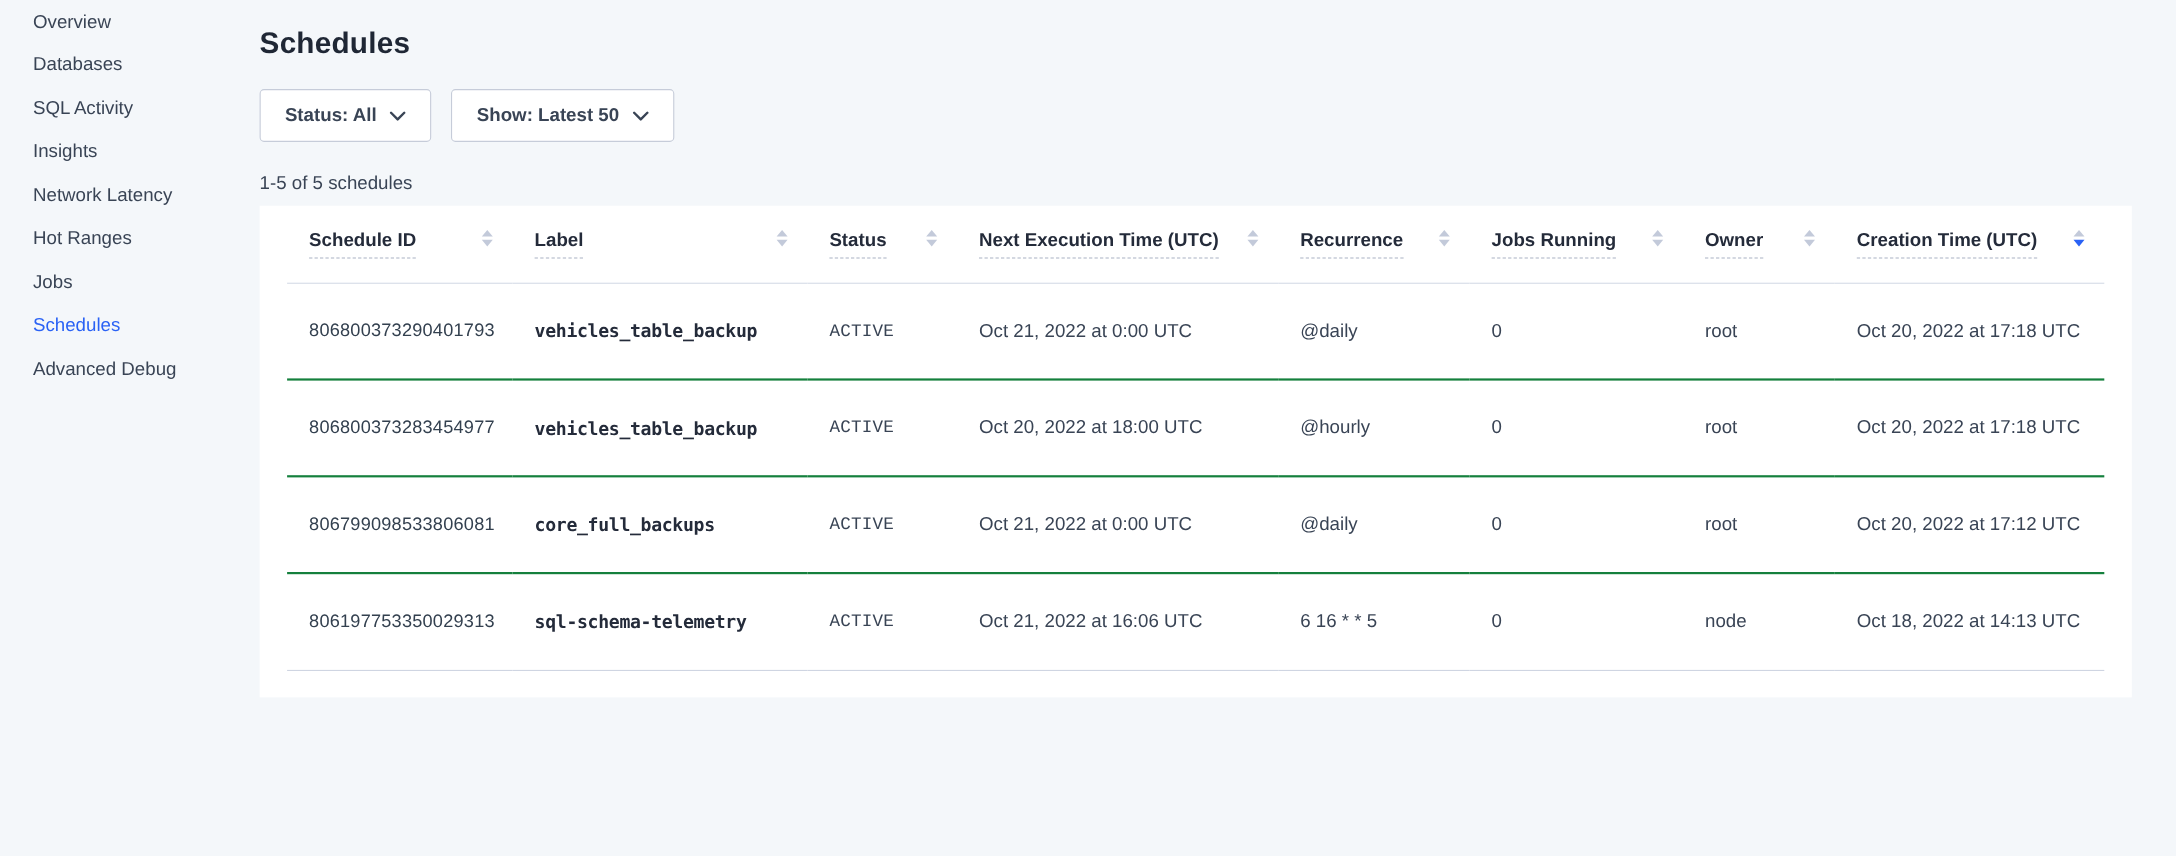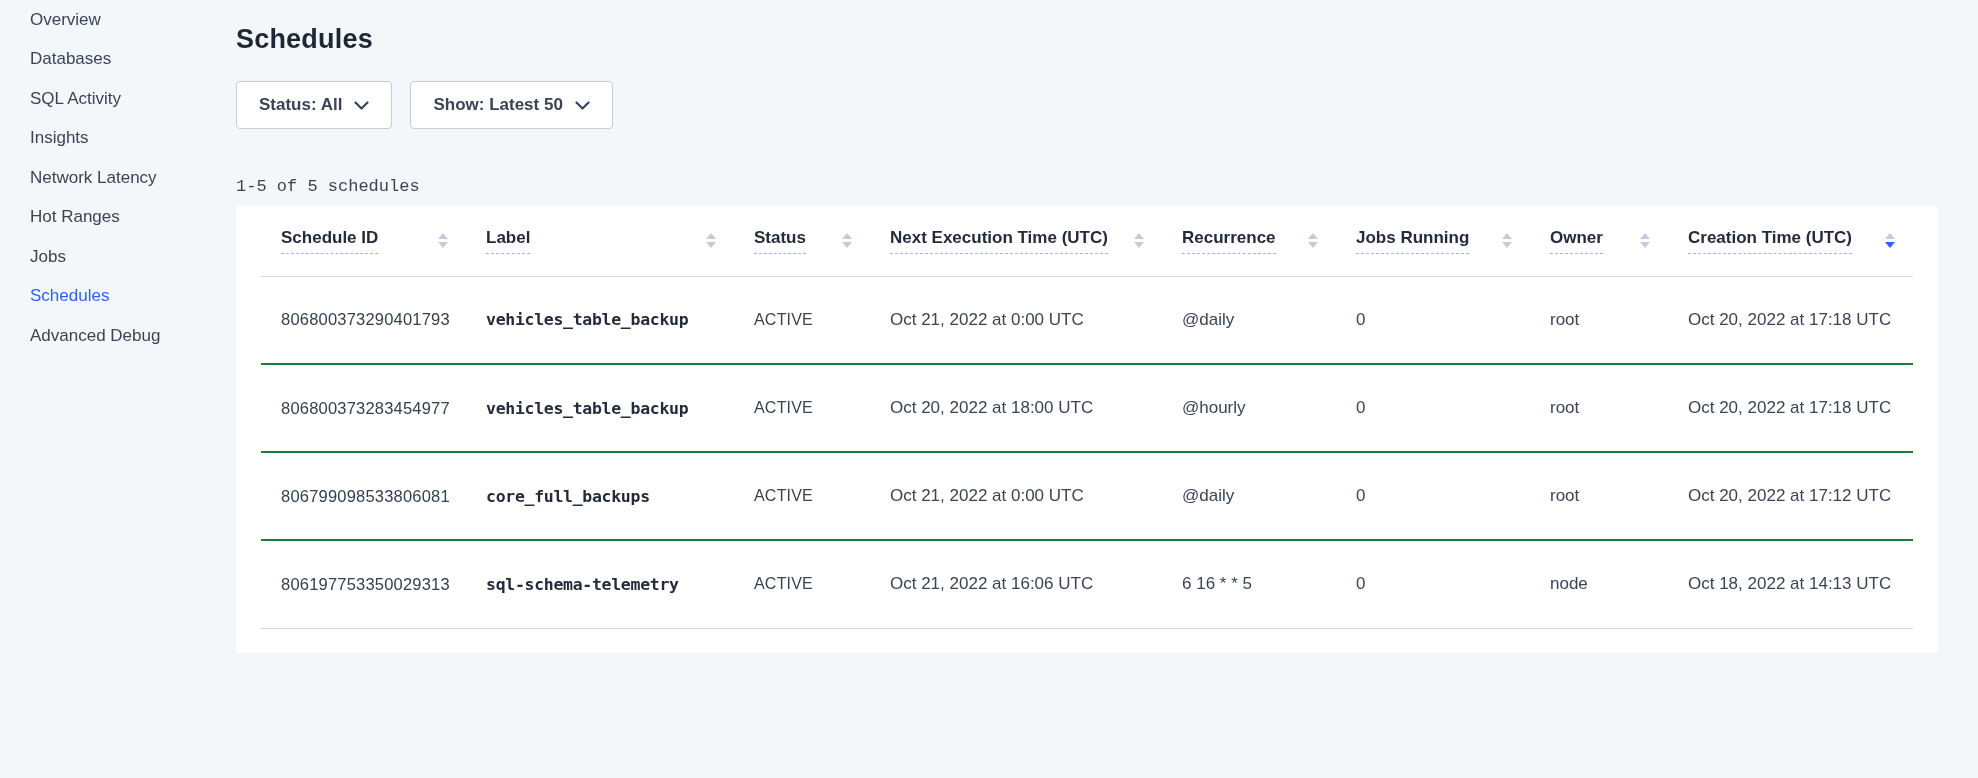--- a/index.html
+++ b/index.html
@@ -29,34 +29,34 @@
 
   .filters { margin-top:26px; display:flex; gap:18px; }
   .dropdown {
     height:48px; background:#fff; border:1px solid #c6ccd9; border-radius:4px;
     display:inline-flex; align-items:center; gap:12px; padding:0 22px;
     font-size:17px; font-weight:700; color:#394455; cursor:pointer;
   }
   .chev { width:15px; height:9px; display:inline-block; }
   .chev svg { display:block; }
 
-  .results-count { margin-top:48px; font-size:17px; color:#394455;font-family:Liberation Mono, monospace; }
+  .results-count { margin-top:28px; font-size:17px; color:#394455; }
 
   
   .card {
     margin-top:10px; width:1702px; background:#ffffff;
     padding:0 25px 24px 25px;
   }
   table { border-collapse:collapse; table-layout:fixed; width:1652px; }
   thead th {
     height:70px; text-align:left; vertical-align:middle;
     border-bottom:1px solid #d5dbe6; cursor:pointer;
   }
   .th-inner {
-    display:flex; align-items:center; justify-content:space-between;
+    display:flex; justify-content:space-between;
     padding:0 18px 0 20px;
   }
   .th-label {
     font-size:17px; font-weight:700; color:#242b3a;
     border-bottom:1px dashed #a9b2c3; padding-bottom:5px; white-space:nowrap;
   }
   .sorter { display:inline-flex; flex-direction:column; gap:3px; flex:0 0 auto; }
   .tri-up {
     width:0; height:0;
     border-left:5px solid transparent; border-right:5px solid transparent;
@@ -73,21 +73,21 @@
     height:88px; vertical-align:middle; padding:0 12px 0 20px;
     font-size:17px; color:#394455; border-bottom:2px solid #15803d;
     white-space:nowrap; overflow:hidden;
   }
   tbody tr:last-child td { border-bottom:1px solid #cfd5e2; }
   td.cell-id { font-size:16.5px; color:#33404f; letter-spacing:.2px; }
   td.cell-label {
     font-family:"DejaVu Sans Mono","Liberation Mono",monospace;
     font-weight:700; font-size:16.5px; color:#242b3a; letter-spacing:-.3px;
   }
-  td.cell-status { font-size:16px; letter-spacing:.2px; }
+  td.cell-status { font-size:16px; letter-spacing:.2px;font-family:Liberation Mono, monospace; }
 </style>
 </head>
 <body>
 
 <nav class="sidebar">
   <div class="nav-item" data-active="false">Overview</div>
   <div class="nav-item" data-active="false">Databases</div>
   <div class="nav-item" data-active="false">SQL Activity</div>
   <div class="nav-item" data-active="false">Insights</div>
   <div class="nav-item" data-active="false">Network Latency</div>

